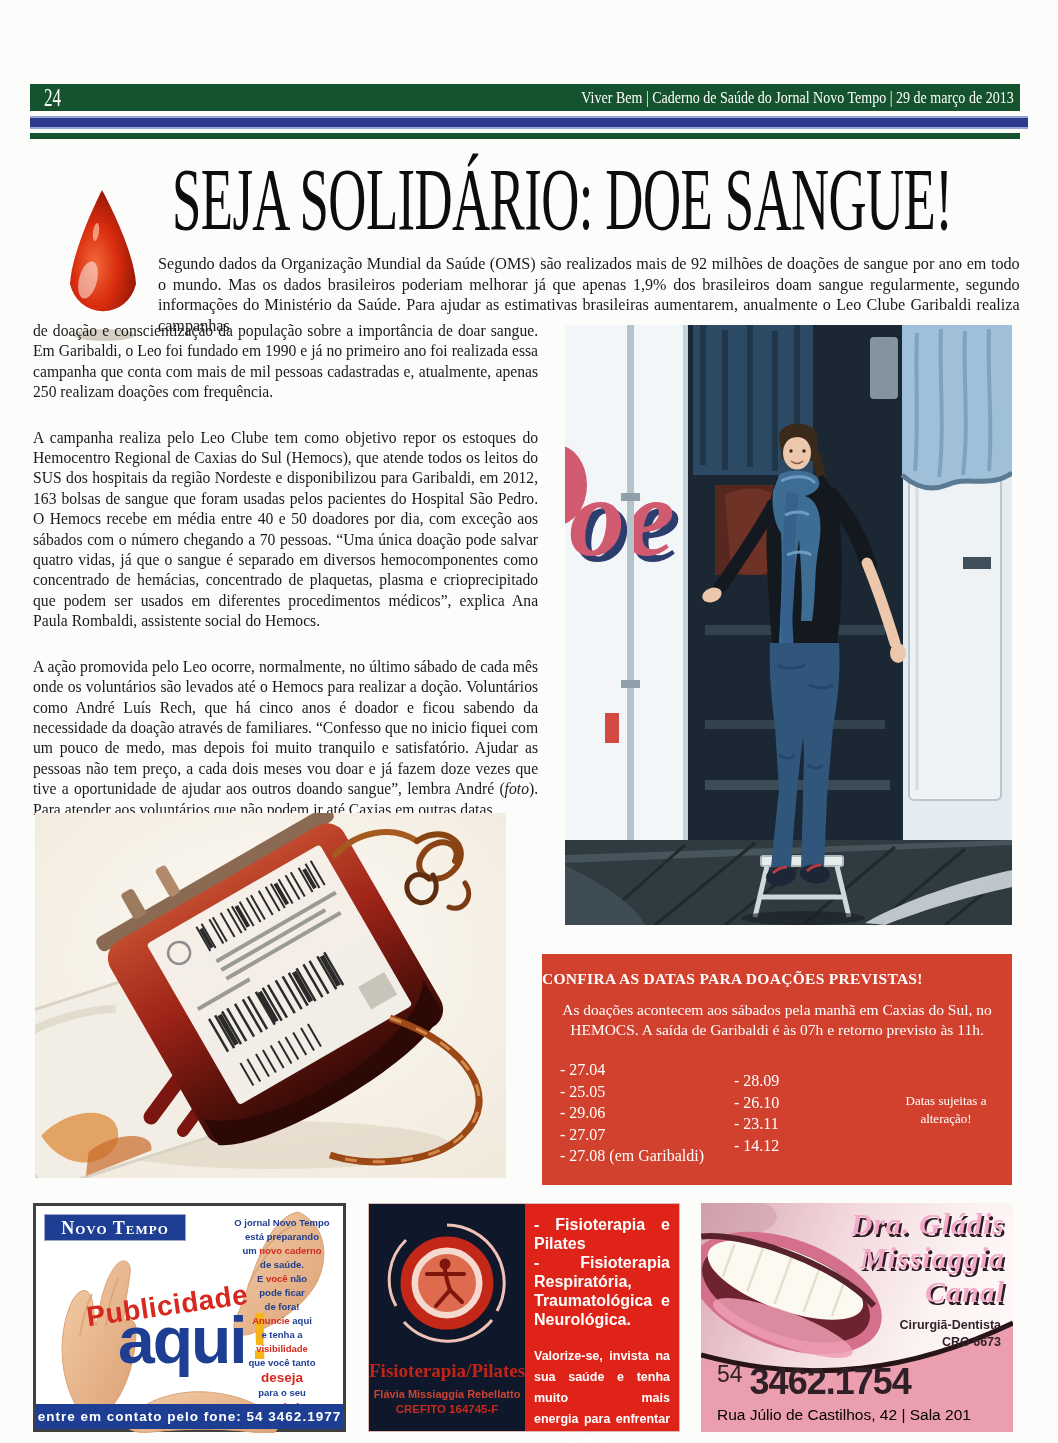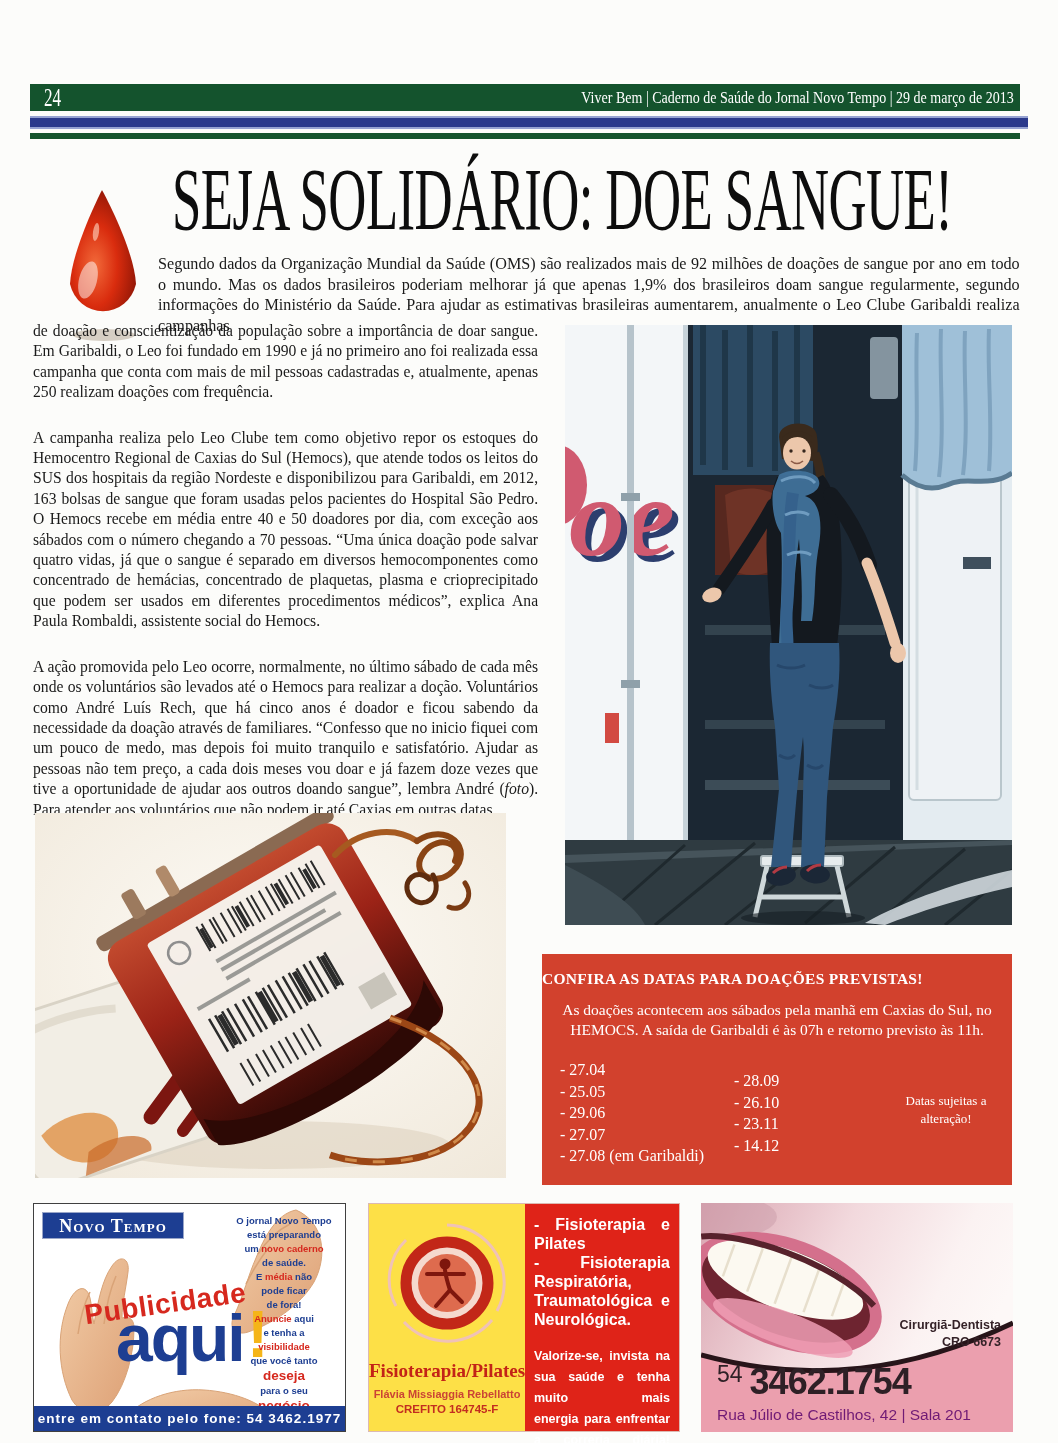--- a/index.html
+++ b/index.html
@@ -40,21 +40,21 @@
   .schedbox{position:absolute;left:542px;top:954px;width:470px;height:231px;background:#d2412d;color:#fff;}
   .sb-title{padding-top:16px;text-align:left;font-weight:700;font-size:15.5px;letter-spacing:.3px;}
   .sb-desc{margin:12px auto 12px;width:436px;text-align:center;font-size:15.5px;line-height:20px;}
   .sb-col{position:absolute;font-size:16px;line-height:21.5px;}
   #sbCol1{left:18px;top:105px;}
   #sbCol2{left:192px;top:116px;}
   .sb-note{position:absolute;left:352px;top:138px;width:104px;text-align:center;font-size:13px;line-height:17.5px;}
 
   
   .ad{position:absolute;top:1203px;height:229px;background:#fff;box-sizing:border-box;}
-  #adNovo{left:33px;width:313px;border:1px solid #404040;}
+  #adNovo{left:33px;width:313px;border:3px solid #404040;}
   #adFisio{left:368px;width:312px;border:1px solid #dcb9b2;display:flex;}
   #adDent{left:701px;width:312px;}
 
   
   .nt-logo{position:absolute;left:8px;top:8px;width:142px;height:27px;background:#1d3e92;border:1px solid #9aa6c8;
            color:#fff;text-align:center;font-family:"Liberation Serif",serif;font-weight:700;font-size:18px;
            line-height:26px;font-variant:small-caps;letter-spacing:1px;box-sizing:border-box;}
   .nt-pub{position:absolute;left:50px;top:84px;transform:rotate(-8deg);color:#d6281e;
           font-family:"Liberation Sans",sans-serif;font-weight:700;font-size:28px;letter-spacing:.5px;}
   .nt-aqui{position:absolute;left:82px;top:102px;color:#1d3e92;font-family:"Liberation Sans",sans-serif;
@@ -62,21 +62,21 @@
   .nt-bang{color:#f5b519;position:relative;top:-4px;left:3px;}
   .nt-side{position:absolute;right:8px;top:10px;width:106px;text-align:center;color:#1d3e92;
            font-family:"Liberation Sans",sans-serif;font-weight:700;font-size:9.5px;line-height:14px;}
   .nt-side .r{color:#d6281e;}
   .nt-side .R{color:#d6281e;font-size:13.5px;line-height:16px;}
   .nt-contact{position:absolute;left:0;bottom:0;width:100%;height:25px;background:#1d3e92;color:#fff;
               text-align:center;font-family:"Liberation Sans",sans-serif;font-weight:700;font-size:13.5px;
               line-height:25px;letter-spacing:1px;}
 
   
-  .fz-white{position:relative;width:156px;background:#fde047;text-decoration:underline;}
+  .fz-white{position:relative;width:156px;background:#0f172a;text-decoration:underline;}
   .fz-logo{position:absolute;left:13px;top:14px;width:130px;height:130px;}
   .fz-title{position:absolute;left:0;right:0;top:156px;text-align:center;color:#c32317;
             font-family:"Liberation Serif",serif;font-weight:700;font-size:19px;}
   .fz-prof{position:absolute;left:0;right:0;top:184px;text-align:center;color:#cb4335;
            font-family:"Liberation Sans",sans-serif;font-weight:700;font-size:11px;}
   .fz-cref{position:absolute;left:0;right:0;top:199px;text-align:center;color:#c32d20;
            font-family:"Liberation Sans",sans-serif;font-weight:700;font-size:11.5px;}
   .fz-red{flex:1;background:#df2318;color:#fff;padding:11px 9px;box-sizing:border-box;
           font-family:"Liberation Sans",sans-serif;}
   .fz-services div{font-weight:700;font-size:16px;line-height:19px;text-align:justify;text-align-last:justify;}
@@ -88,21 +88,21 @@
   .dt-bg{position:absolute;left:0;top:0;width:312px;height:229px;}
   .dt-name{position:absolute;right:8px;top:4px;text-align:right;color:#f3a9c8;
            font-family:"Liberation Serif",serif;font-style:italic;font-weight:700;font-size:30px;line-height:34px;
            text-shadow:2px 3px 0 #2e1a22;letter-spacing:1px;}
   .dt-role{position:absolute;right:12px;top:114px;text-align:right;color:#352228;
            font-family:"Liberation Sans",sans-serif;font-weight:700;font-size:12.5px;line-height:17px;}
   .dt-phone{position:absolute;left:16px;top:158px;display:flex;align-items:flex-start;gap:7px;color:#2e2026;
             font-family:"Liberation Sans",sans-serif;}
   .dt-ddd{font-size:23px;}
   .dt-num{font-weight:700;font-size:36px;letter-spacing:-1px;}
-  .dt-addr{position:absolute;left:16px;top:203px;color:#701a75;font-family:"Liberation Sans",sans-serif;
+  .dt-addr{position:absolute;left:16px;top:203px;color:#000000;font-family:"Liberation Sans",sans-serif;
            font-size:15.5px;}
 </style>
 </head>
 <body>
 
 <div class="page">
 
   <div class="bar-green" id="barTop">
     <div class="pagenum">24</div>
     <div class="mast-right">
@@ -311,21 +311,21 @@
       <path d="M44,130 C46,116 50,100 56,88 M70,120 C72,104 76,86 82,72" stroke="#d9a377" stroke-width="1.5" fill="none"></path>
     </svg>
     <div class="nt-logo">Novo Tempo</div>
     <div class="nt-pub">Publicidade</div>
     <div class="nt-aqui"><span>aqui</span><span class="nt-bang">!</span></div>
     <div class="nt-side">
         <div><span class="b">O jornal Novo Tempo</span></div>
         <div><span class="b">está preparando</span></div>
         <div><span class="b">um </span><span class="r">novo caderno</span></div>
         <div><span class="b">de saúde.</span></div>
-        <div><span class="b">E </span><span class="r">média</span><span class="b"> não</span></div>
+        <div><span class="b">E </span><span class="r">você</span><span class="b"> não</span></div>
         <div><span class="b">pode ficar</span></div>
         <div><span class="b">de fora!</span></div>
         <div><span class="r">Anuncie</span><span class="b"> aqui</span></div>
         <div><span class="b">e tenha a</span></div>
         <div><span class="r">visibilidade</span></div>
         <div><span class="b">que você tanto</span></div>
         <div><span class="R">deseja</span></div>
         <div><span class="b">para o seu</span></div>
         <div><span class="R">negócio</span></div>
       </div>
@@ -386,20 +386,25 @@
         <ellipse cx="85" cy="90" rx="100" ry="54" fill="#d4708c"></ellipse>
         <ellipse cx="85" cy="90" rx="88" ry="42" fill="#6e2430"></ellipse>
         <ellipse cx="80" cy="78" rx="82" ry="30" fill="#fcf9f1"></ellipse>
         <path d="M20,62 V96 M48,56 V102 M78,54 V104 M108,56 V102 M136,62 V96" stroke="#e7dfcd" stroke-width="2.5" fill="none"></path>
         <ellipse cx="94" cy="124" rx="74" ry="17" fill="#ef9db4" opacity=".85"></ellipse>
         <path d="M-14,66 C20,48 120,44 172,72" stroke="#57222c" stroke-width="6" fill="none"></path>
       </g>
       <path d="M0,152 C110,182 212,168 312,120 L312,229 L0,229 Z" fill="#eb9fae"></path>
       <path d="M0,152 C110,182 212,168 312,120" stroke="#271419" stroke-width="5" fill="none"></path>
     </svg>
+    <div class="dt-name">
+        <div>Dra. Gládis</div>
+        <div>Missiaggia</div>
+        <div>Canal</div>
+      </div>
     <div class="dt-role">
       <div>Cirurgiã-Dentista</div>
       <div>CRO 6673</div>
     </div>
     <div class="dt-phone">
       <span class="dt-ddd">54</span>
       <span class="dt-num">3462.1754</span>
     </div>
     <div class="dt-addr">Rua Júlio de Castilhos, 42  |  Sala 201</div>
   </div>

